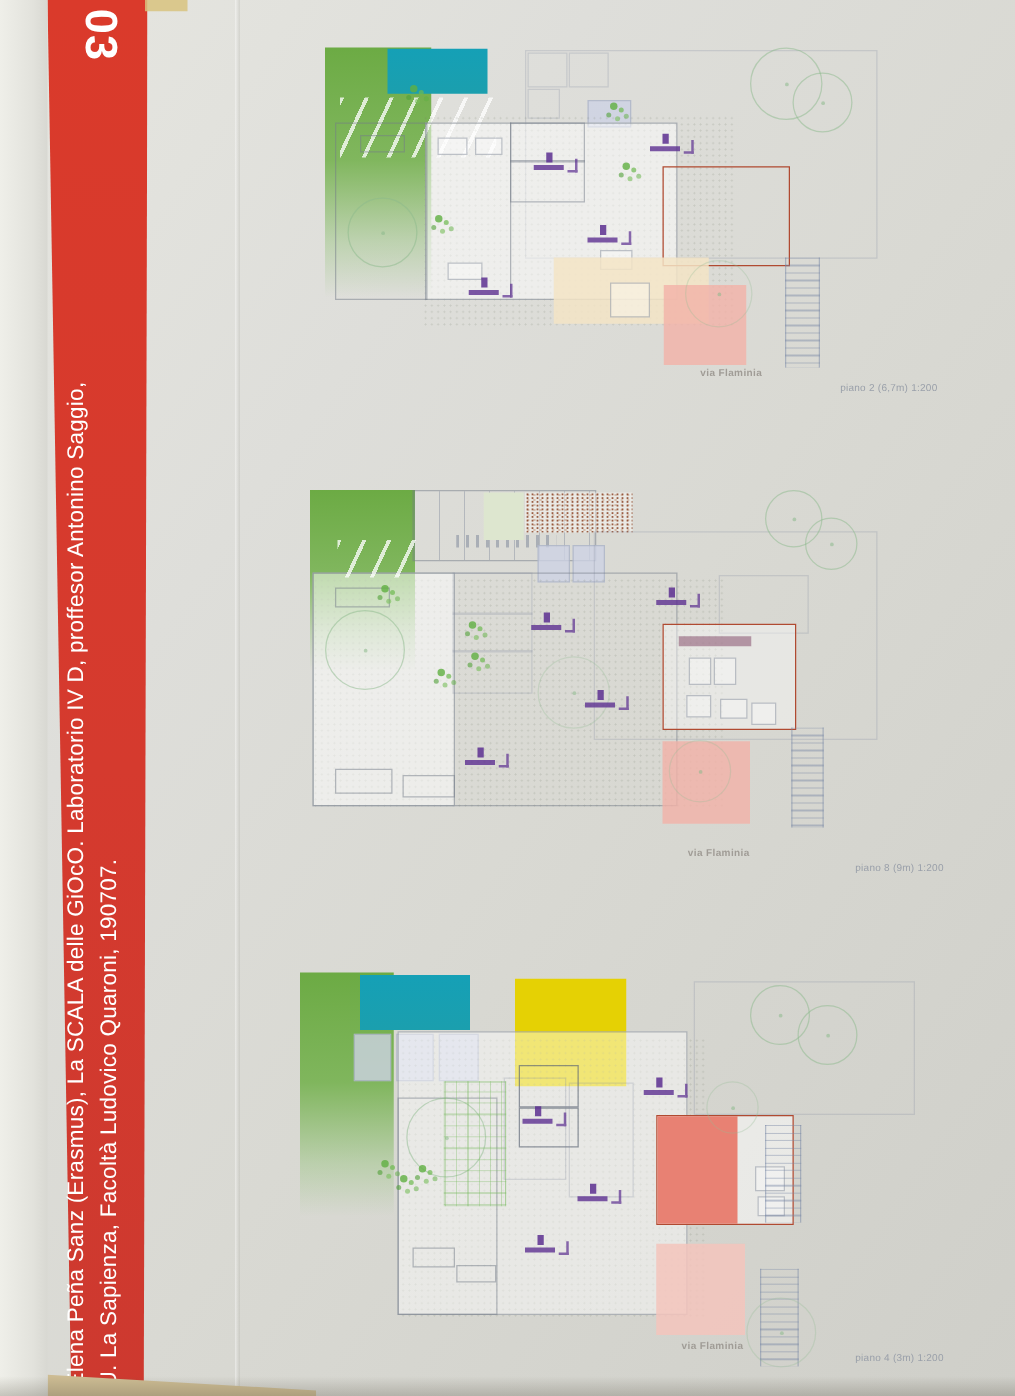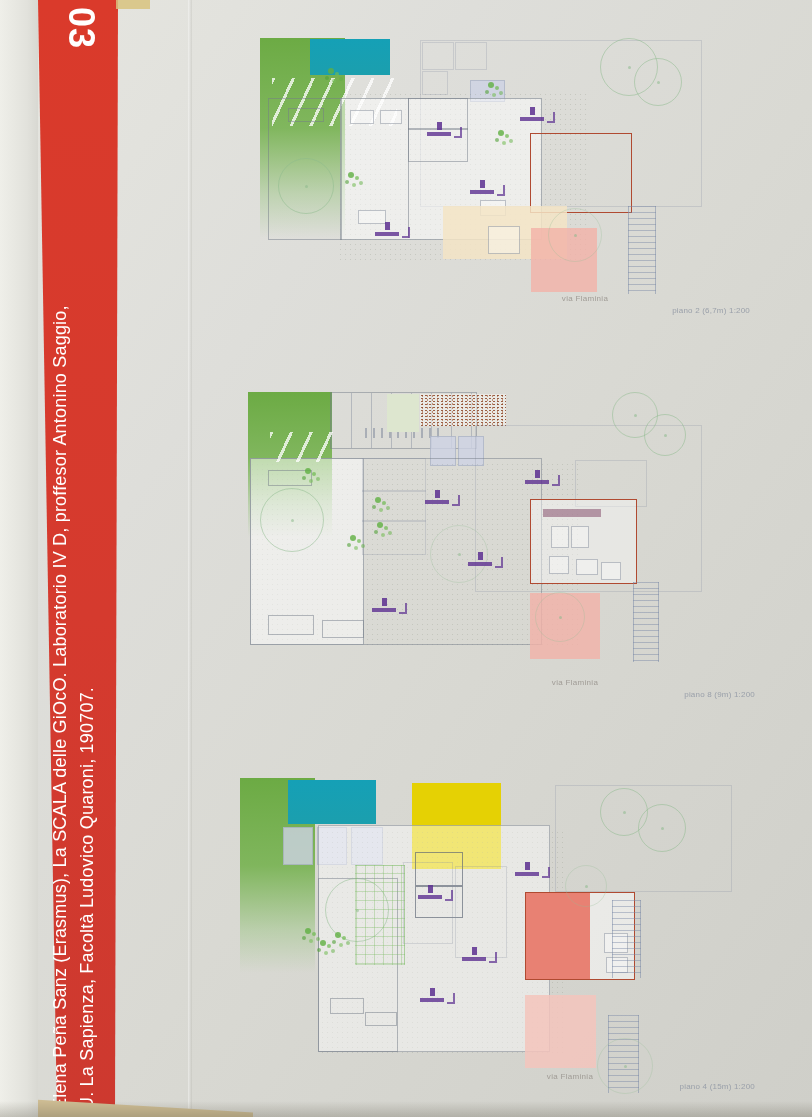--- a/index.html
+++ b/index.html
@@ -66,21 +66,21 @@
   .vdiv{position:absolute;inset:0;
     background:repeating-linear-gradient(90deg,rgba(120,130,150,.4) 0 1px,transparent 1px 20px);}
   .hatchrow{background:repeating-linear-gradient(90deg,rgba(120,130,150,.5) 0 2px,transparent 2px 8px);}
   .wline{background:rgba(110,118,130,.5);}
   .marker{position:absolute;width:34px;height:20px;}
   .marker .fig{position:absolute;left:10px;top:0;width:5px;height:8px;background:#5c2f91;opacity:.85;}
   .marker .bar{position:absolute;left:0;top:10px;width:24px;height:4px;background:#5c2f91;opacity:.8;}
   .marker .tick{position:absolute;left:27px;top:5px;width:6px;height:9px;
     border-right:2px solid #5c2f91;border-bottom:2px solid #5c2f91;opacity:.7;}
   .maroonbar{background:rgba(135,80,110,.55);}
-  .lbl{position:absolute;font-size:8px;color:#a09c96;letter-spacing:.3px;}
+  .lbl{position:absolute;font-size:8px;color:#a09c96;letter-spacing:.3px;font-weight:bold;}
   .cap{position:absolute;font-size:8px;color:#9aa0aa;text-align:right;letter-spacing:.2px;}
 </style>
 </head>
 <body>
 
 <div class="photo">
 
   <div class="abs wall"></div>
 
   <div class="abs banner"></div>
@@ -281,18 +281,18 @@
         <span class="bar"></span>
         <span class="tick"></span>
       </div>
     <div class="marker" style="left:195px;top:218px;">
         <span class="fig"></span>
         <span class="bar"></span>
         <span class="tick"></span>
       </div>
 
     <div class="lbl" style="left:285px;top:302px;width:120px;text-align:center;">via Flaminia</div>
-    <div class="cap" style="left:380px;top:312px;width:150px;">piano 4 (15m) 1:200</div>
+    <div class="cap" style="left:380px;top:312px;width:150px;">piano 4 (3m) 1:200</div>
   </div>
 
   <div class="abs table-wedge"></div>
   <div class="abs bottom-shade"></div>
 </div>
 
 </body></html>

